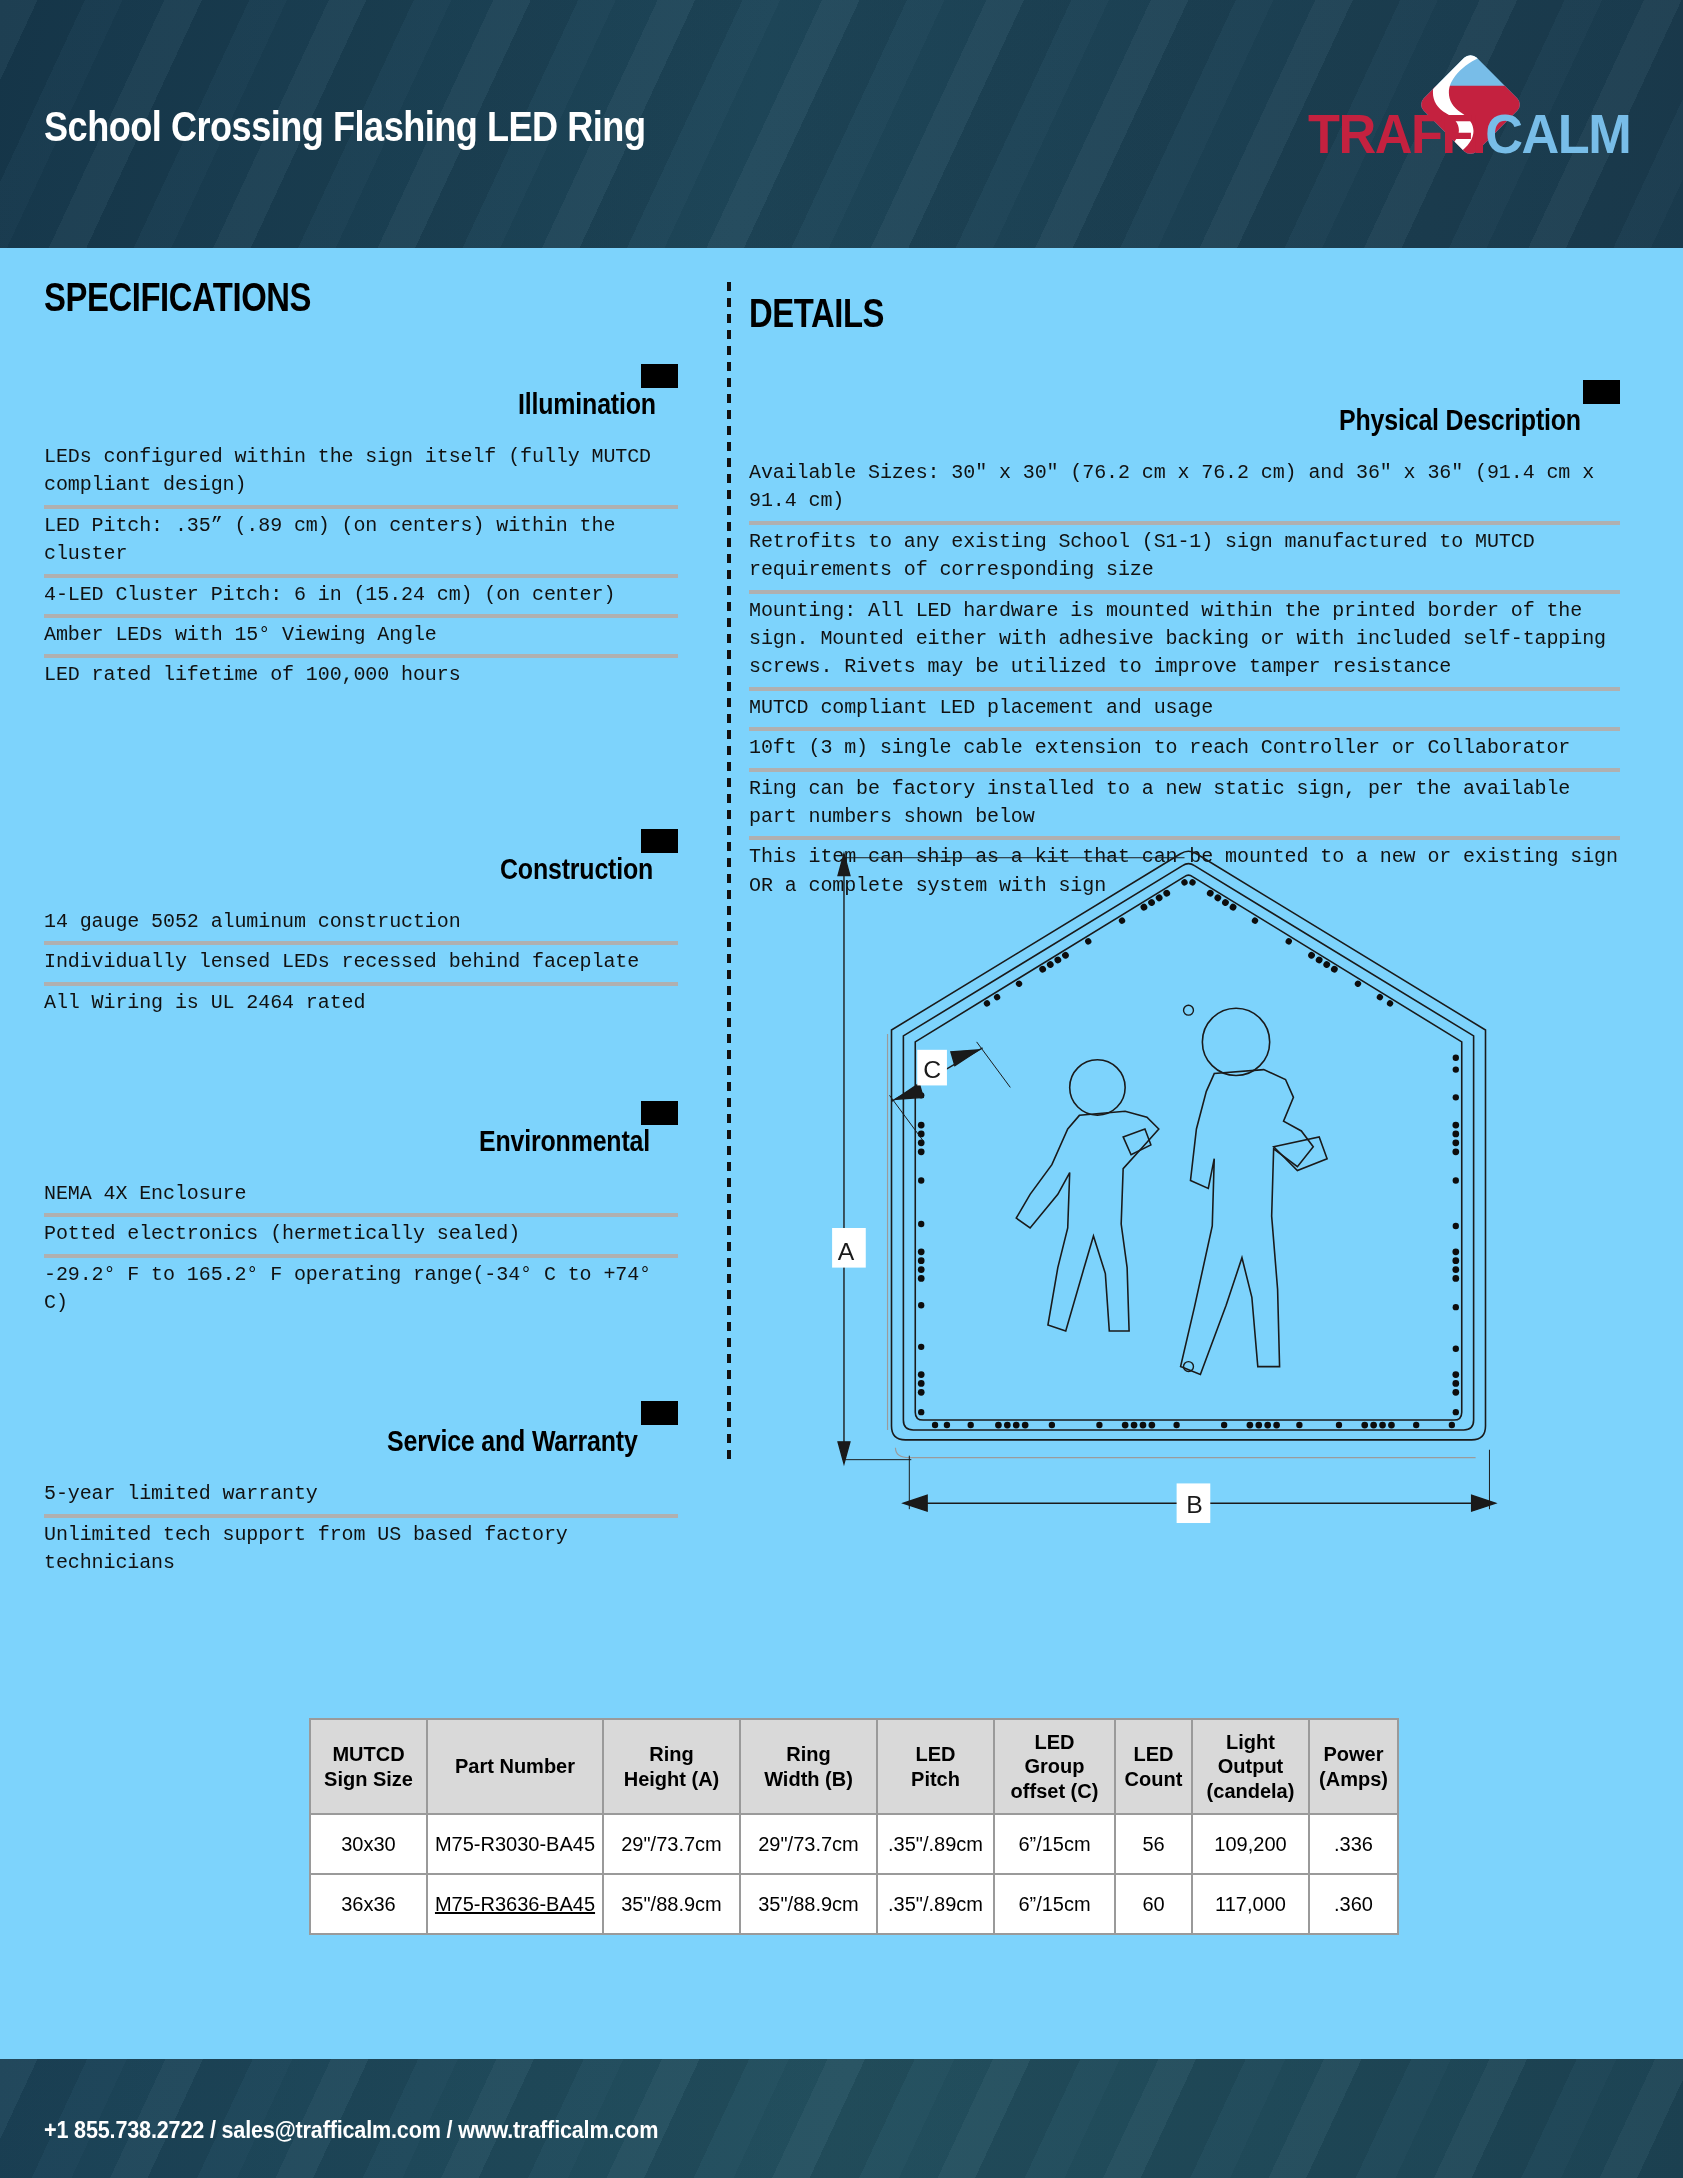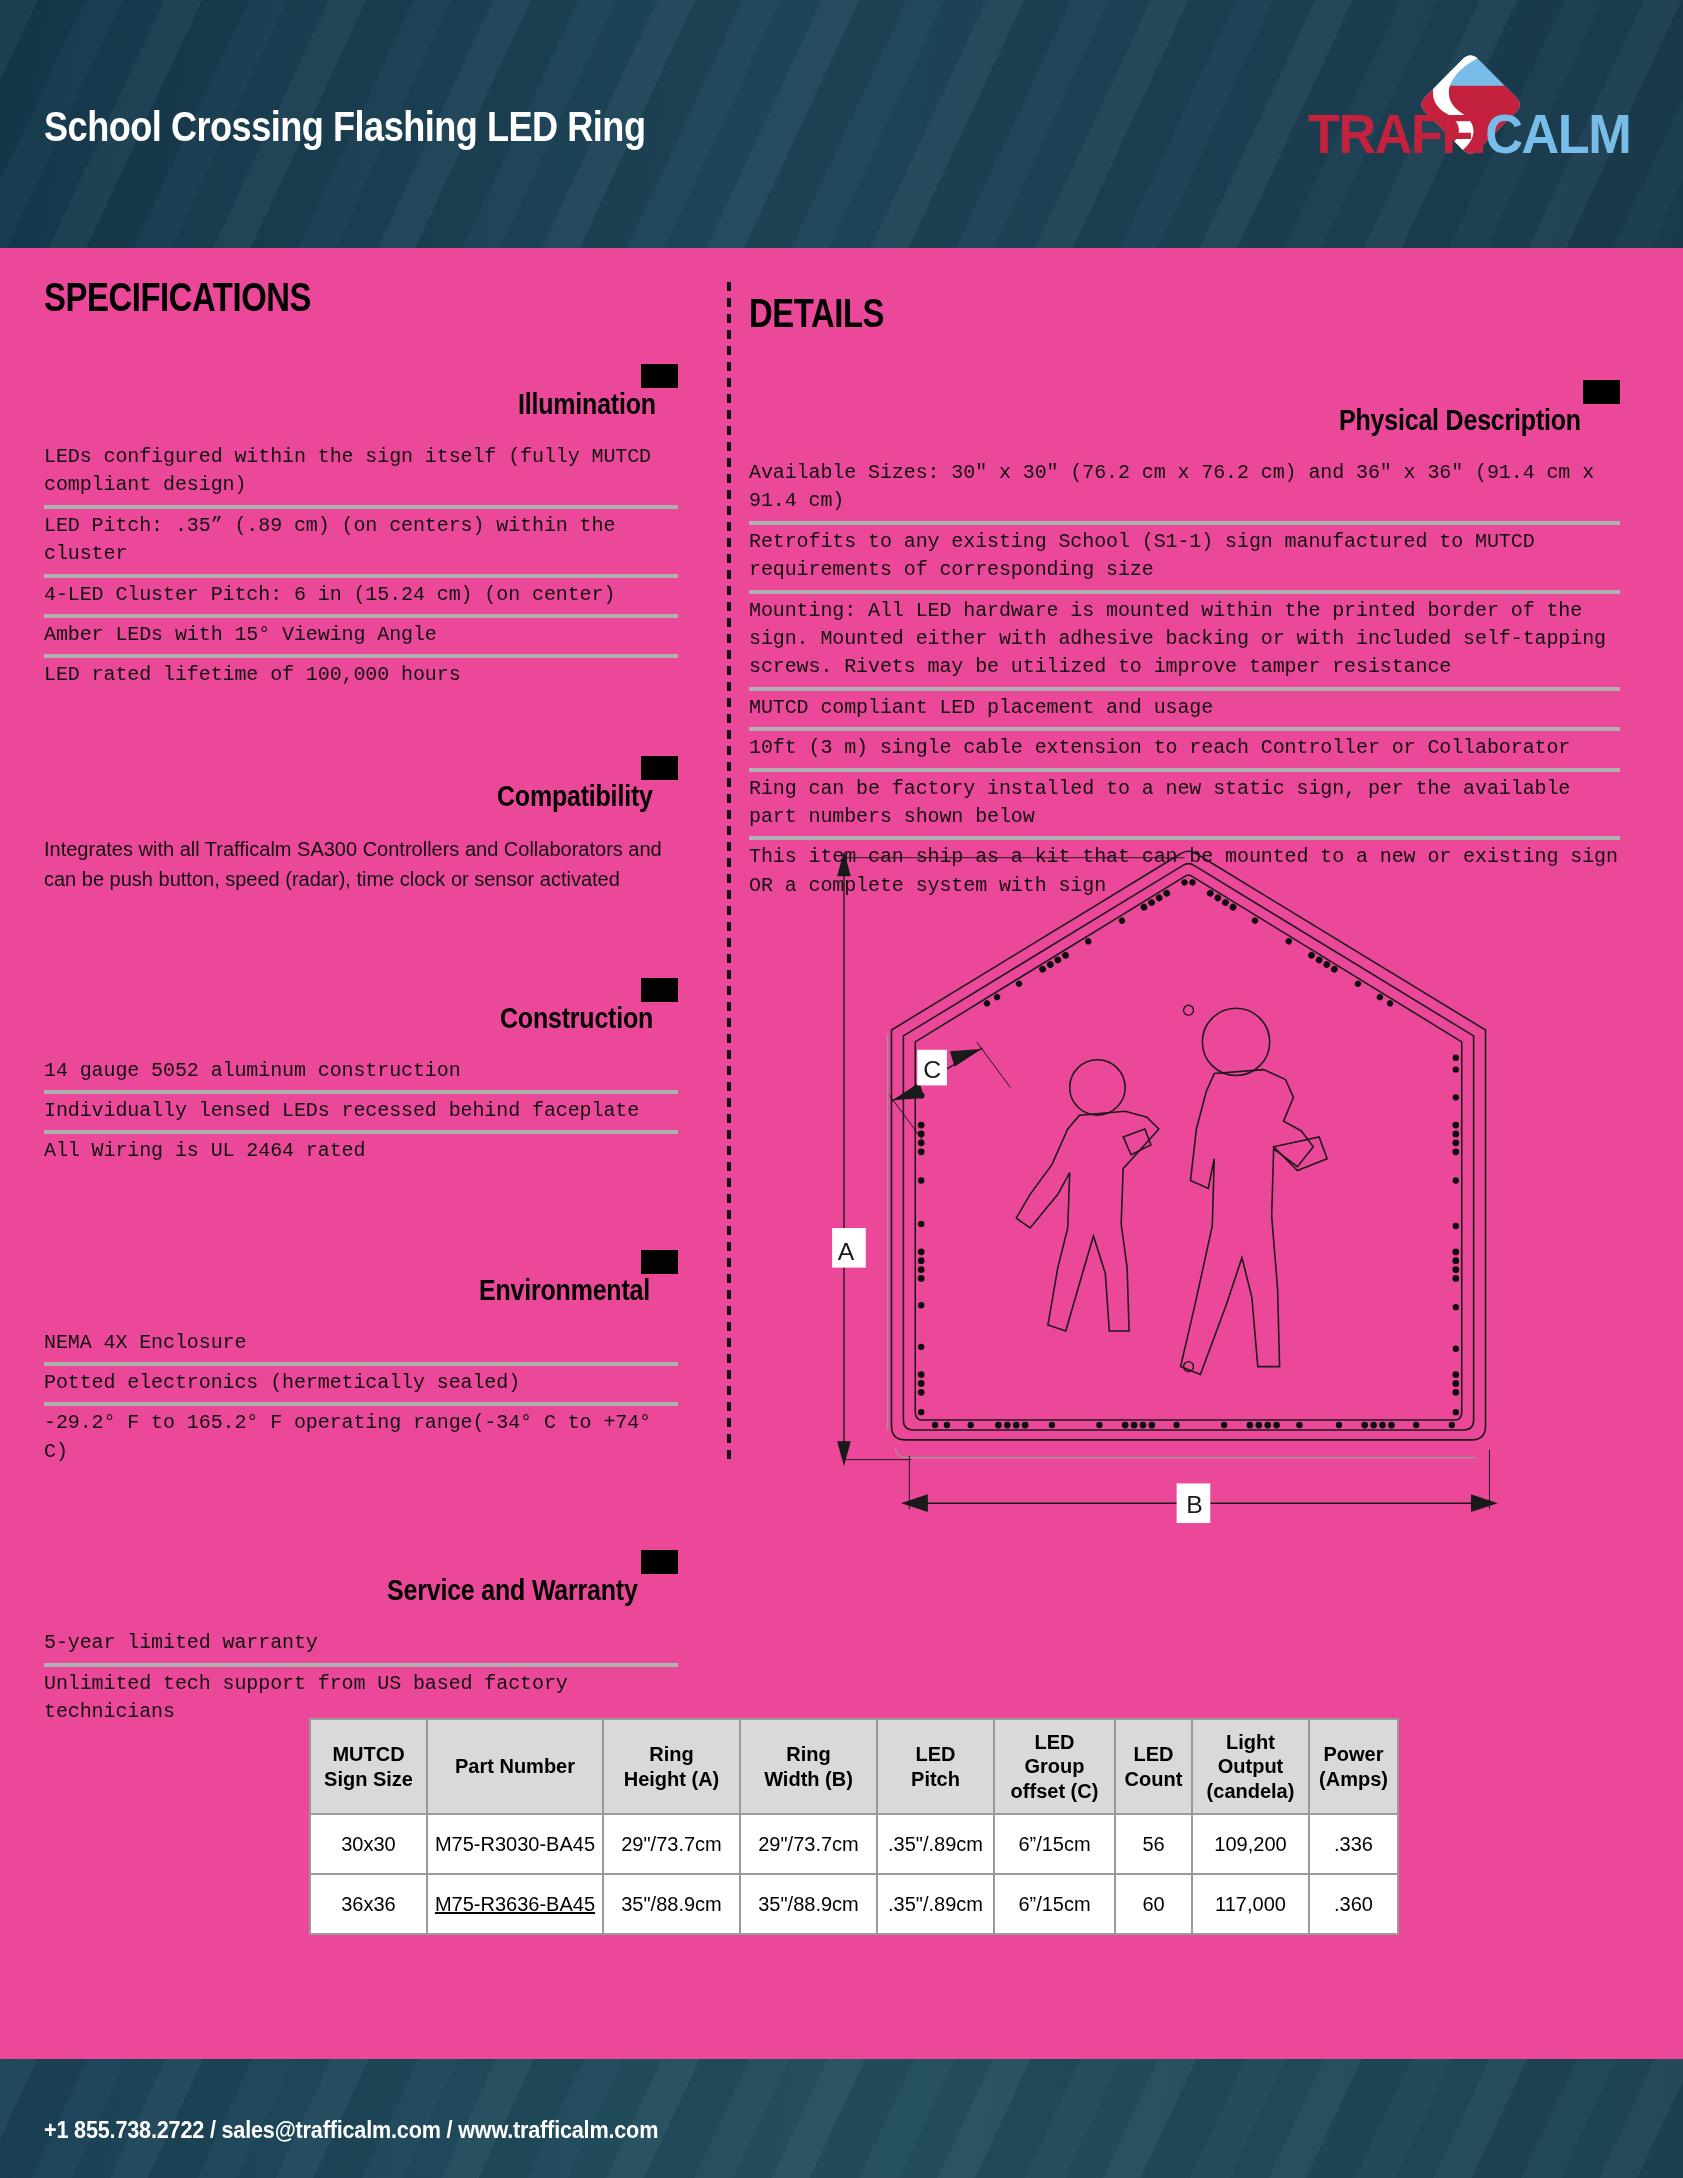--- a/index.html
+++ b/index.html
@@ -2,21 +2,21 @@
 <html><head>
 <meta charset="utf-8">
 <style>
   * { box-sizing: border-box; margin: 0; padding: 0; }
   html, body {
     width: 1683px; height: 2178px;
     background: #ffffff;
     font-family: "Liberation Sans", sans-serif;
     overflow: hidden;
   }
-  .page { position: relative; width: 1683px; height: 2178px; background:#ec4899; }
+  .page { position: relative; width: 1683px; height: 2178px; background:#7dd3fc; }
 
   
   .header {
     position: absolute; left:0; top:0; width:1683px; height:248px;
     background:
       repeating-linear-gradient(115deg,
         rgba(255,255,255,0.035) 0px, rgba(255,255,255,0.035) 34px,
         rgba(0,0,0,0.055) 34px, rgba(0,0,0,0.055) 77px,
         rgba(255,255,255,0.015) 77px, rgba(255,255,255,0.015) 111px,
         rgba(0,0,0,0.02) 111px, rgba(0,0,0,0.02) 149px),
@@ -176,29 +176,20 @@
         <div class="row">LEDs configured within the sign itself (fully MUTCD compliant design)</div>
         <div class="row">LED Pitch: .35” (.89 cm) (on centers) within the cluster</div>
         <div class="row">4-LED Cluster Pitch: 6 in (15.24 cm) (on center)</div>
         <div class="row">Amber LEDs with 15° Viewing Angle</div>
         <div class="row noline">LED rated lifetime of 100,000 hours</div>
       </div>
     </div>
 
     <div class="gap-md"></div>
 
-    <div class="section">
-      <div class="section-head">
-        <div class="sq"></div>
-        <div class="label">Compatibility</div>
-      </div>
-      <div class="rows">
-        <div class="para">Integrates with all Trafficalm SA300 Controllers and Collaborators and can be push button, speed (radar), time clock or sensor activated</div>
-      </div>
-    </div>
 
     <div class="gap-lg"></div>
 
     <div class="section">
       <div class="section-head">
         <div class="sq"></div>
         <div class="label">Construction</div>
       </div>
       <div class="rows">
         <div class="row">14 gauge 5052 aluminum construction</div>

